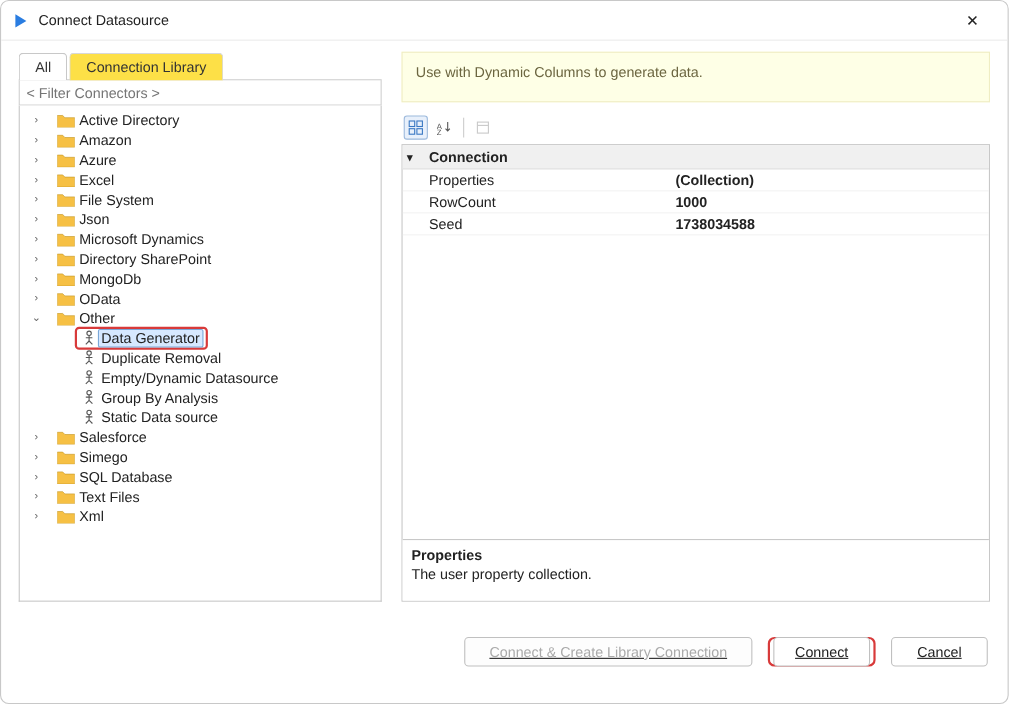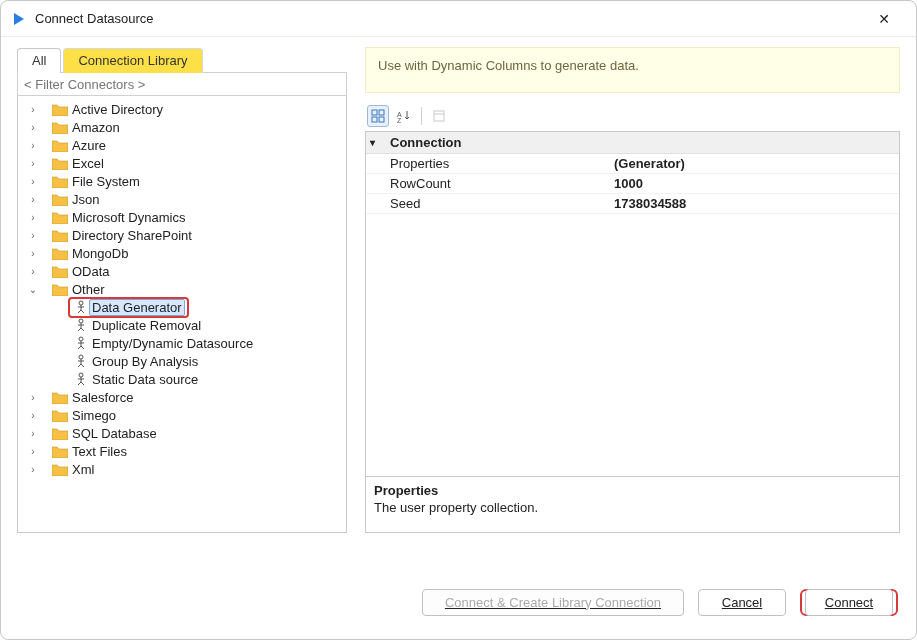--- a/index.html
+++ b/index.html
@@ -47,22 +47,21 @@
     height: 16px;
     display: inline-flex;
     align-items: center;
     justify-content: center;
   }
   
   .content {
     flex: 1;
     display: flex;
     flex-direction: column;
-    padding: 10px 16px 8px 16px;
-    gap: 24px;
+    padding: 10px 16px 18px 16px;
   }
   .upper {
     flex: 1;
     display: flex;
     min-height: 0;
   }
   
   .left-col {
     width: 330px;
     display: flex;
@@ -579,21 +578,21 @@
       </div>
 
       <div class="prop-grid">
         <div class="pg-header">
           <span class="chev">▾</span>
           <span>Connection</span>
         </div>
         <div class="pg-body" id="pg-body">
             <div class="pg-row">
               <div class="k">Properties</div>
-              <div class="v">(Generator)</div>
+              <div class="v">(Collection)</div>
             </div>
             <div class="pg-row">
               <div class="k">RowCount</div>
               <div class="v">1000</div>
             </div>
             <div class="pg-row">
               <div class="k">Seed</div>
               <div class="v">1738034588</div>
             </div>
           </div>
@@ -601,18 +600,18 @@
           <div class="dt">Properties</div>
           <div class="dd">The user property collection.</div>
         </div>
       </div>
     </div>
 
   </div>
 
   <div class="footer">
     <div class="btn disabled">Connect &amp; Create Library Connection</div>
-    <div class="btn">Cancel</div>
     <div class="btn primary-wrap">
       <div class="btn">Connect</div>
     </div>
+    <div class="btn">Cancel</div>
   </div>
 </div>
 
 </body></html>

